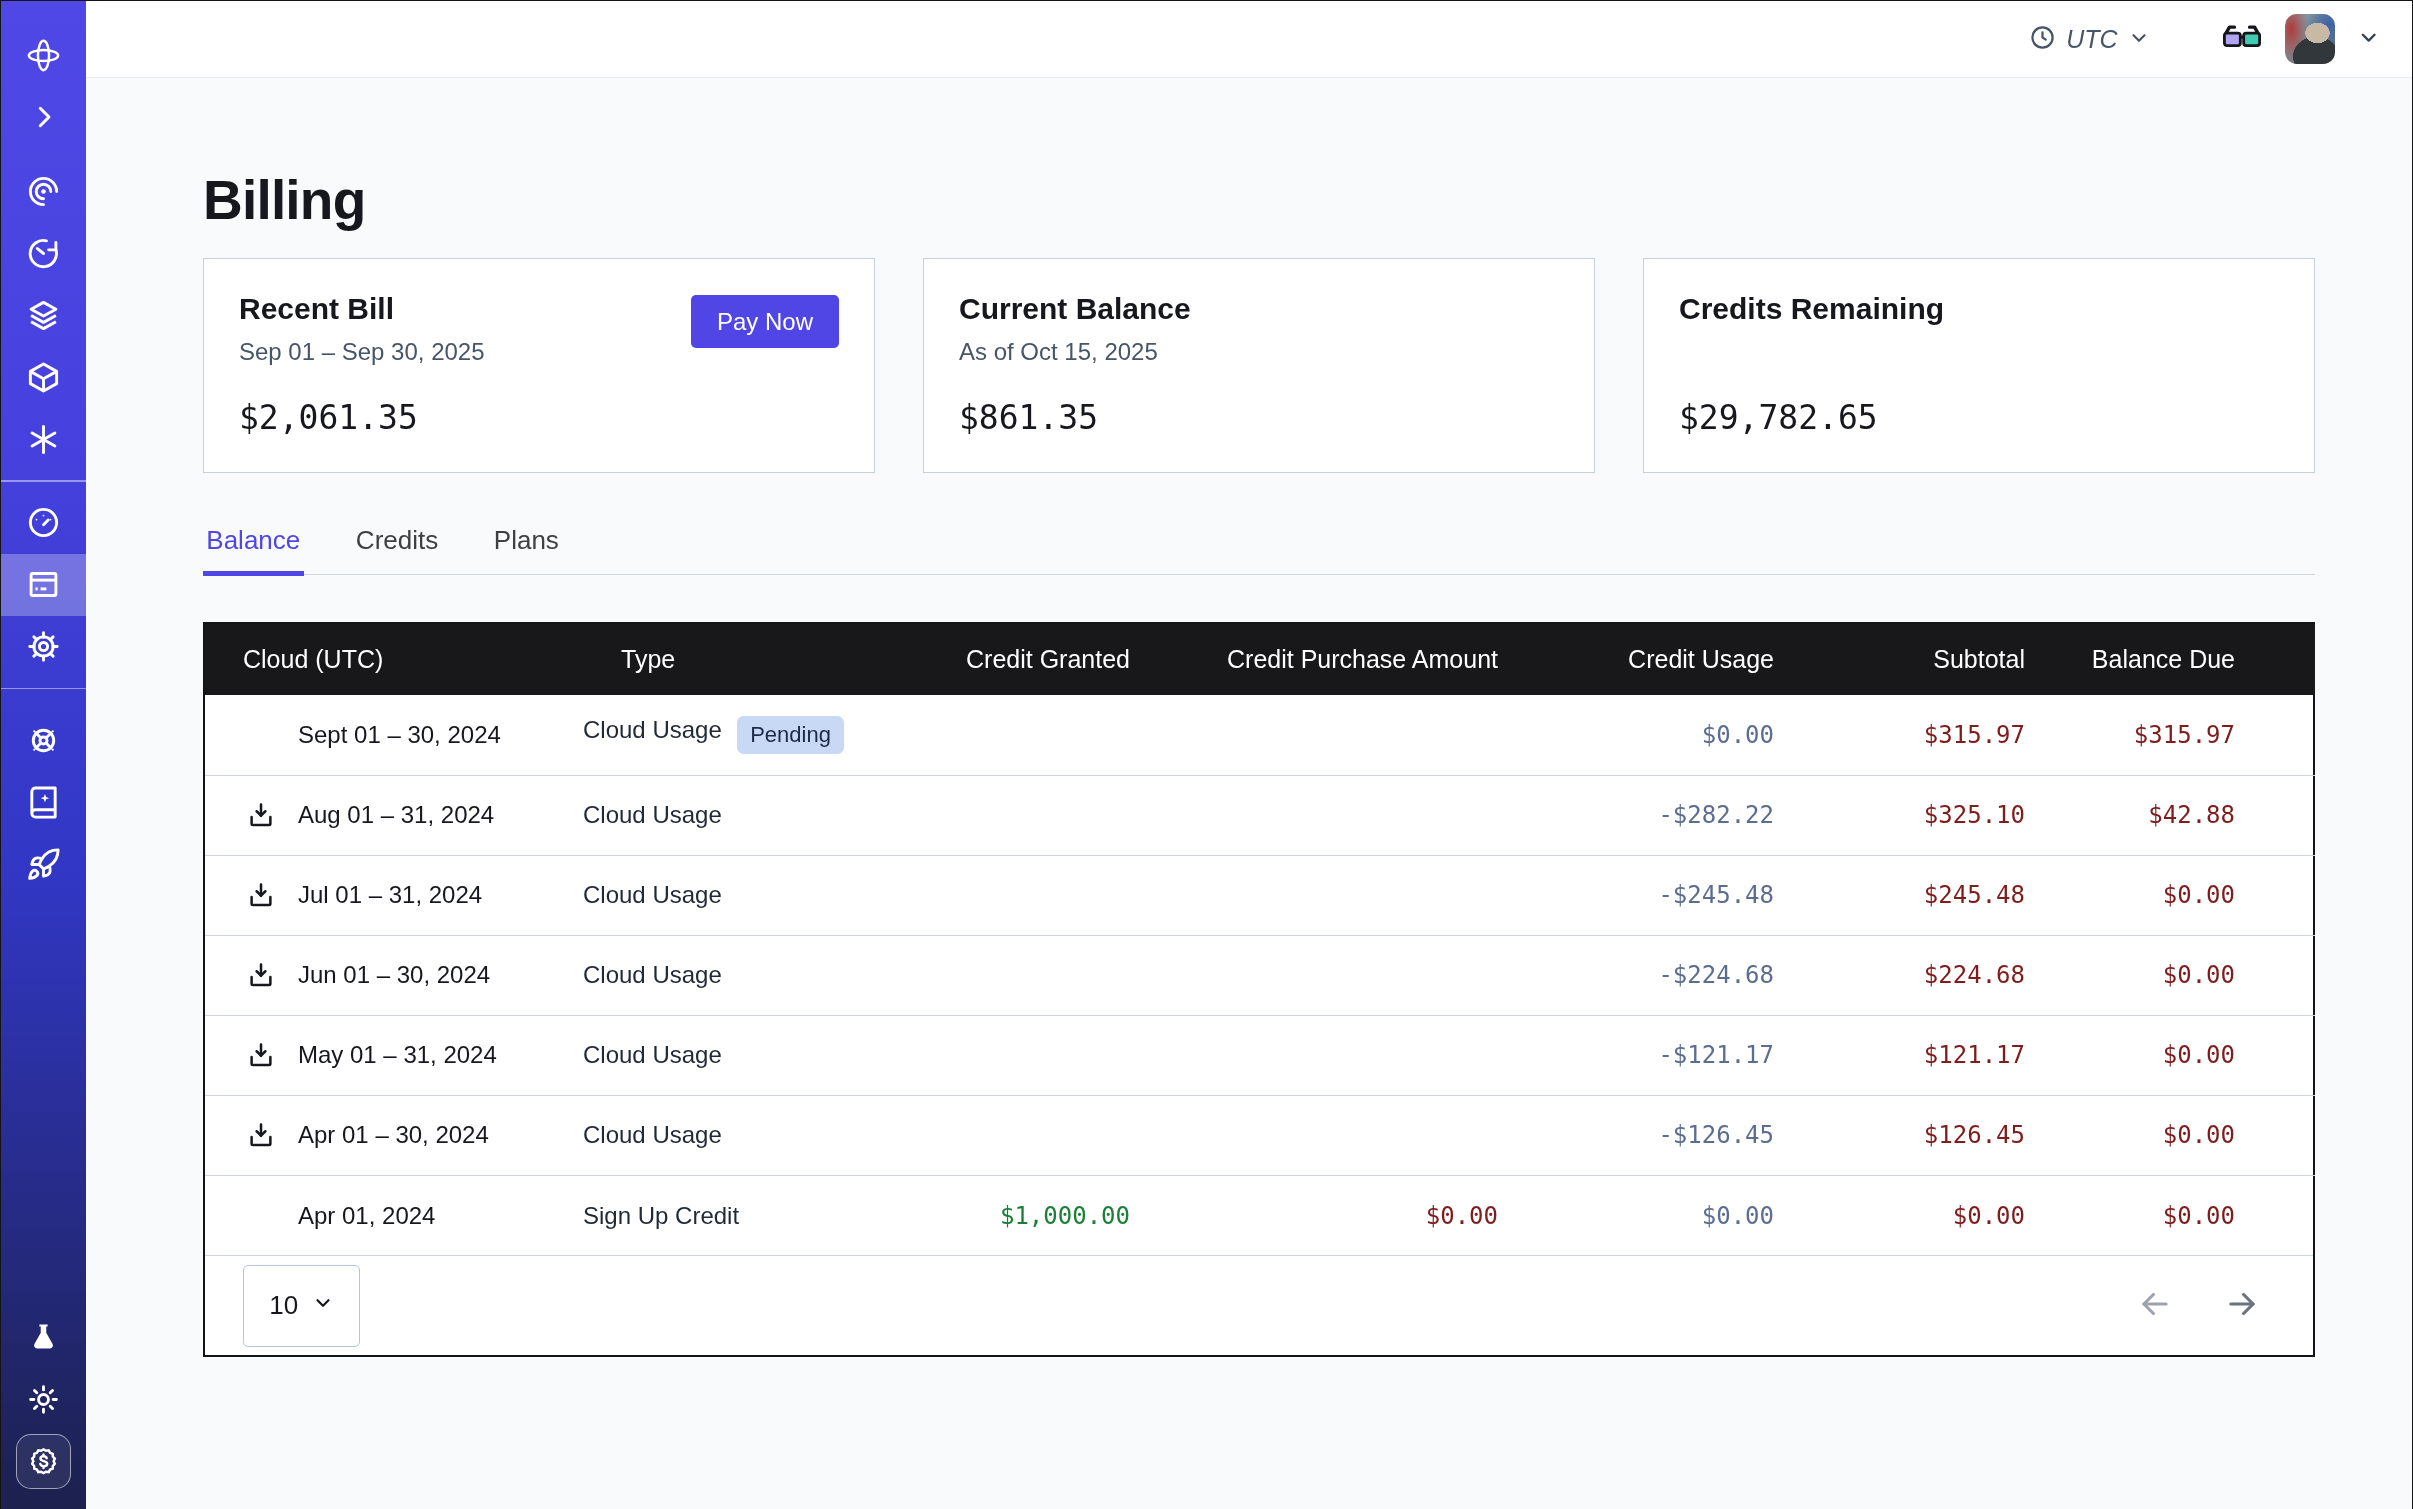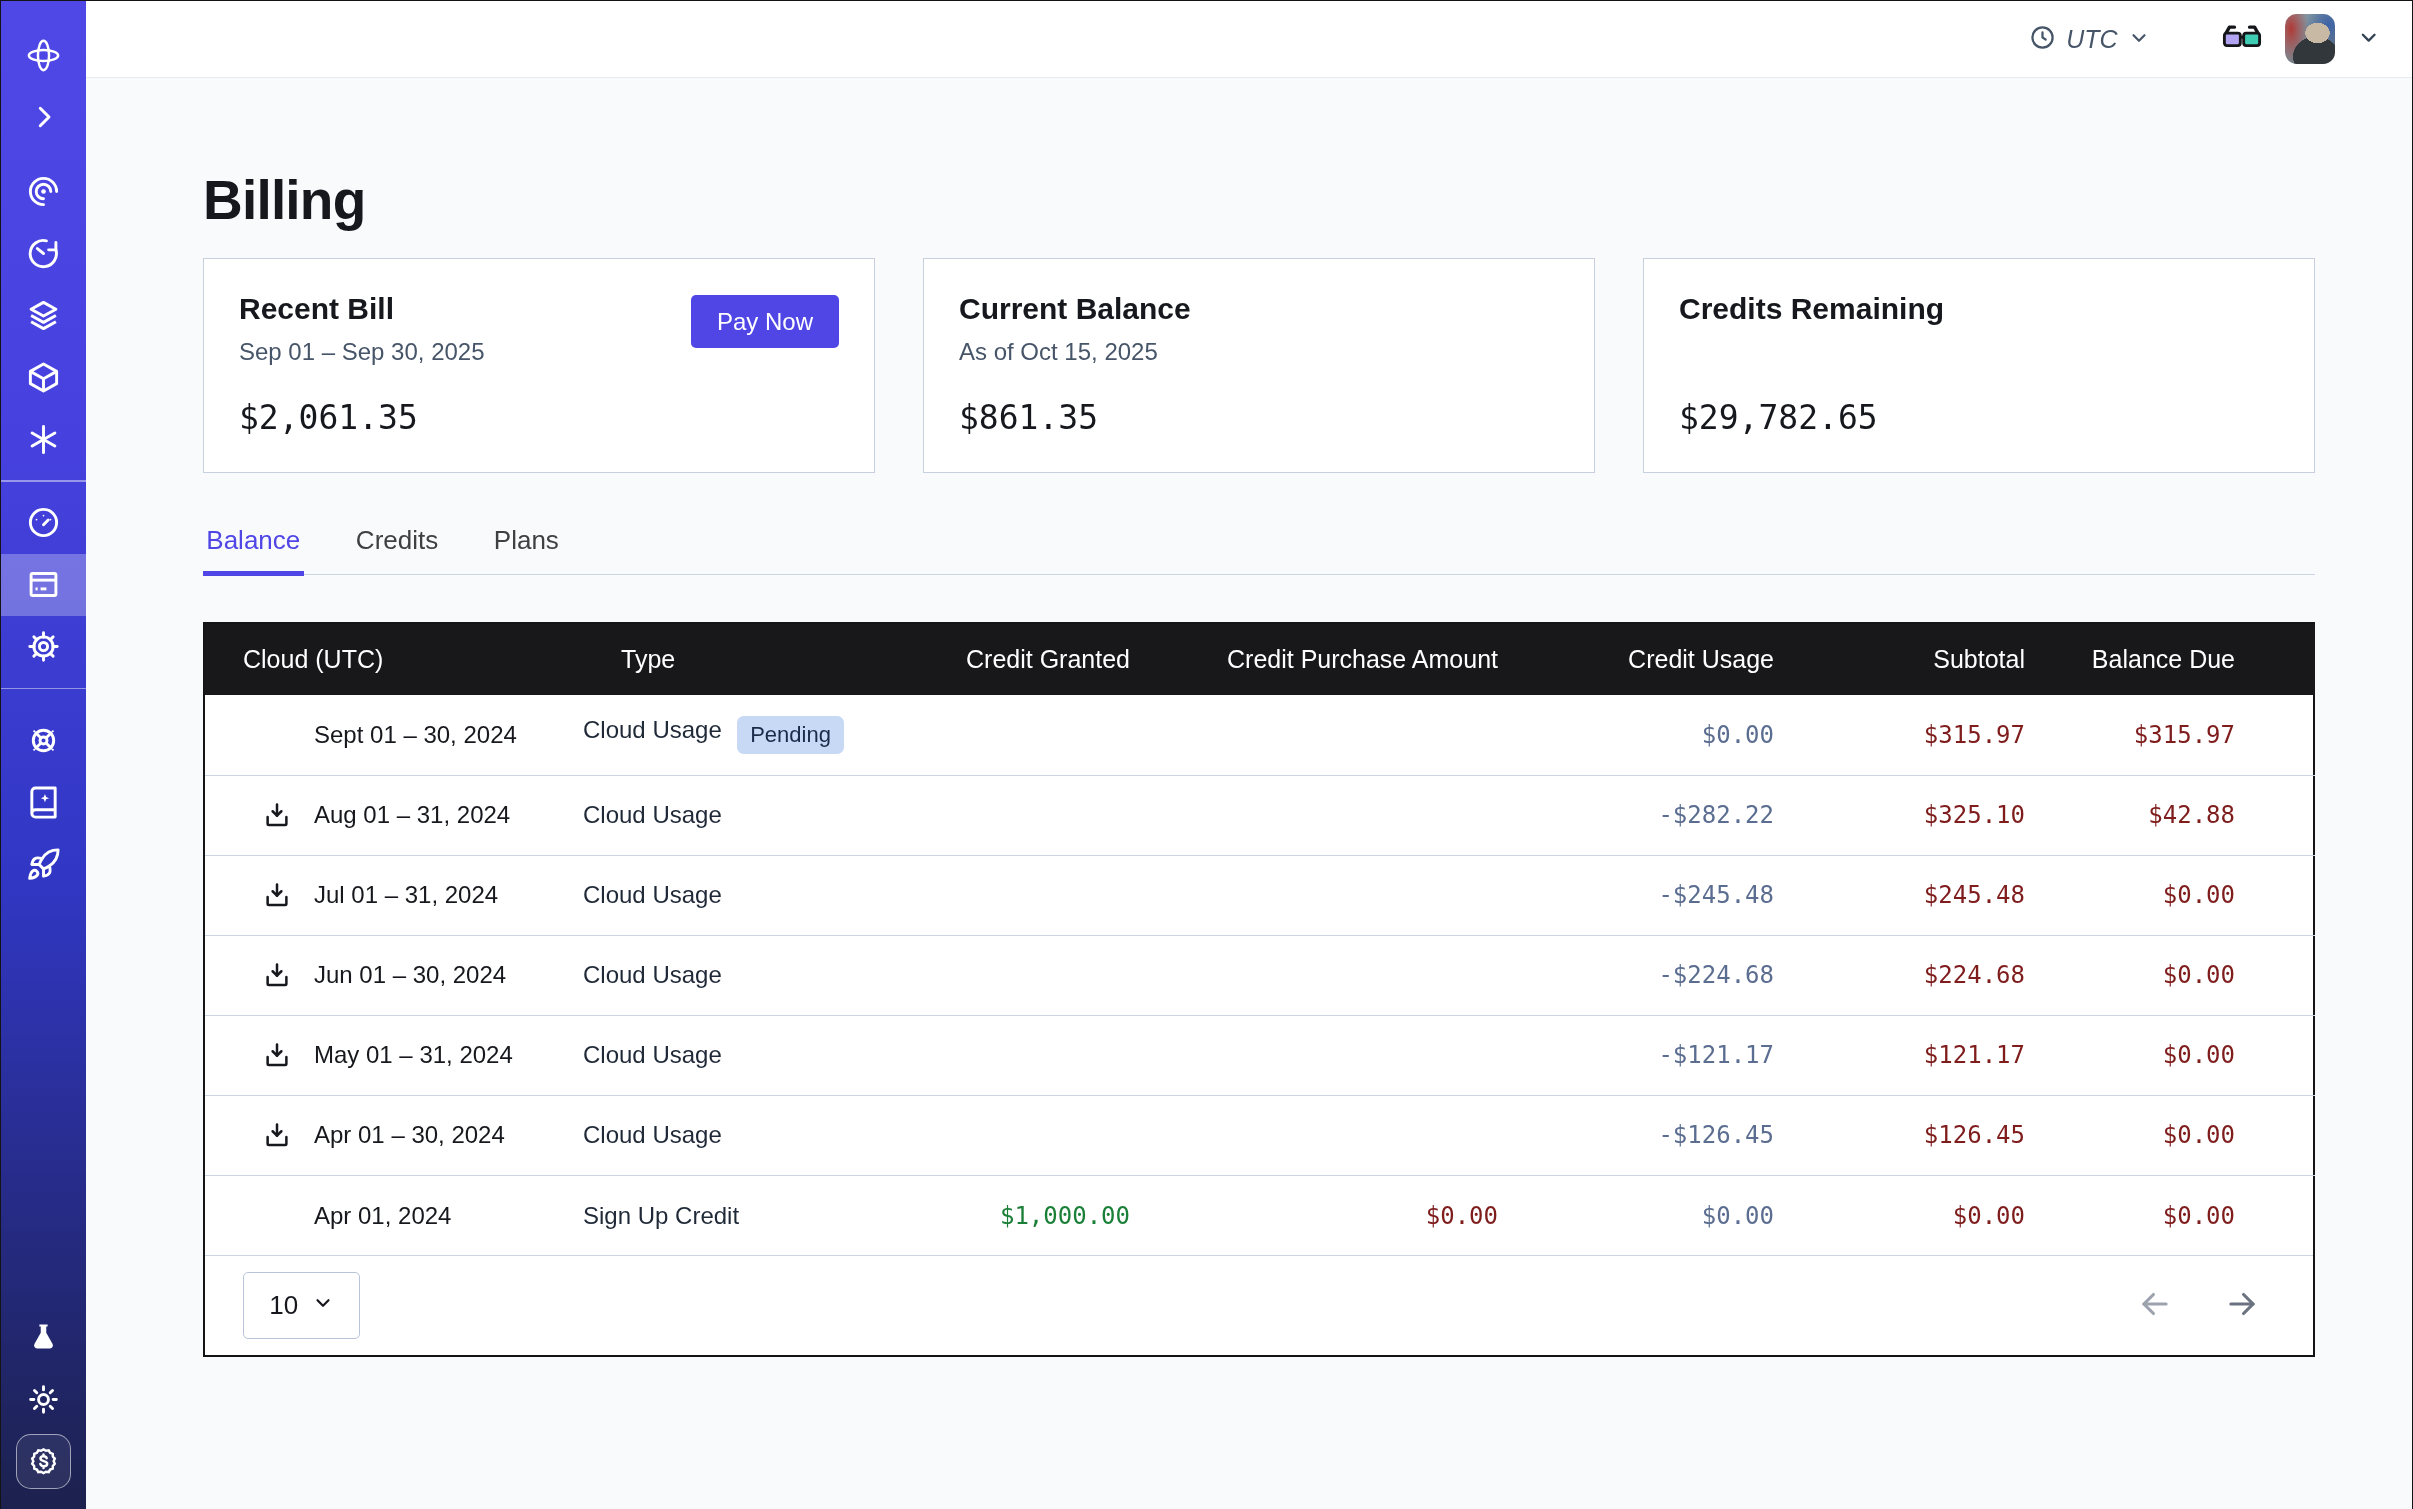--- a/index.html
+++ b/index.html
@@ -93,21 +93,21 @@
   col.c1{width:378px;} col.c2{width:351px;} col.c3{width:234px;}
   col.c4{width:368px;} col.c5{width:276px;} col.c6{width:251px;} col.c7{width:252px;}
   thead th {
     background:var(--header-bg,#18181b); color:#fff; font-weight:500; font-size:25px;
     height:71px; text-align:right; padding:0 38px 0 0; white-space:nowrap;
   }
   thead th.left { text-align:left; padding:0 0 0 38px; }
   thead th:last-child { padding-right:80px; }
   tbody td { height:80px; border-top:1.7px solid var(--border,#cbd5e1); font-size:24px; white-space:nowrap; }
   tbody tr:first-child td { border-top:none; }
-  td.c-date { padding-left:54px; color:#16181d; }
+  td.c-date { padding-left:38px; color:#16181d; }
   .date-inner { display:flex; align-items:center; gap:20px; }
   .dl-slot { width:35px; height:35px; display:flex; align-items:center; justify-content:center; flex:0 0 35px; }
   td.c-type { color:#1f2937; }
   .type-inner { display:flex; align-items:flex-start; gap:15px; }
   .badge {
     background:var(--badge-bg,#c7d9f4); color:var(--badge-text,#1c2a4a);
     font-size:22px; padding:5.9px 13.4px; border-radius:6.7px;
   }
   td.c-num {
     text-align:right; padding-right:38px;
@@ -116,21 +116,21 @@
   td.c-num:last-child { padding-right:80px; }
   td.c-num.usage { color:var(--usage,#5b6d90); }
   td.c-num.granted { color:var(--green,#1a7f37); }
 
   .table-footer {
     border-top:1.7px solid var(--border,#cbd5e1);
     height:100px; display:flex; align-items:center; justify-content:space-between;
     padding:0 52px 0 38px;
   }
   .page-size {
-    width:117px; height:67px; border:1.7px solid #b9c4da; border-radius:5px; background:#fff;
+    width:117px; height:82px; border:1.7px solid #b9c4da; border-radius:5px; background:#fff;
     display:flex; align-items:center; justify-content:center; gap:13.4px;
     font-size:26px; color:#16181d; cursor:pointer;
   }
   .pager-arrows { display:flex; align-items:center; gap:49px; }
   .arrow-btn { background:none; border:none; cursor:pointer; display:flex; align-items:center; }
 </style>
 </head>
 <body>
 
 <div class="app">

